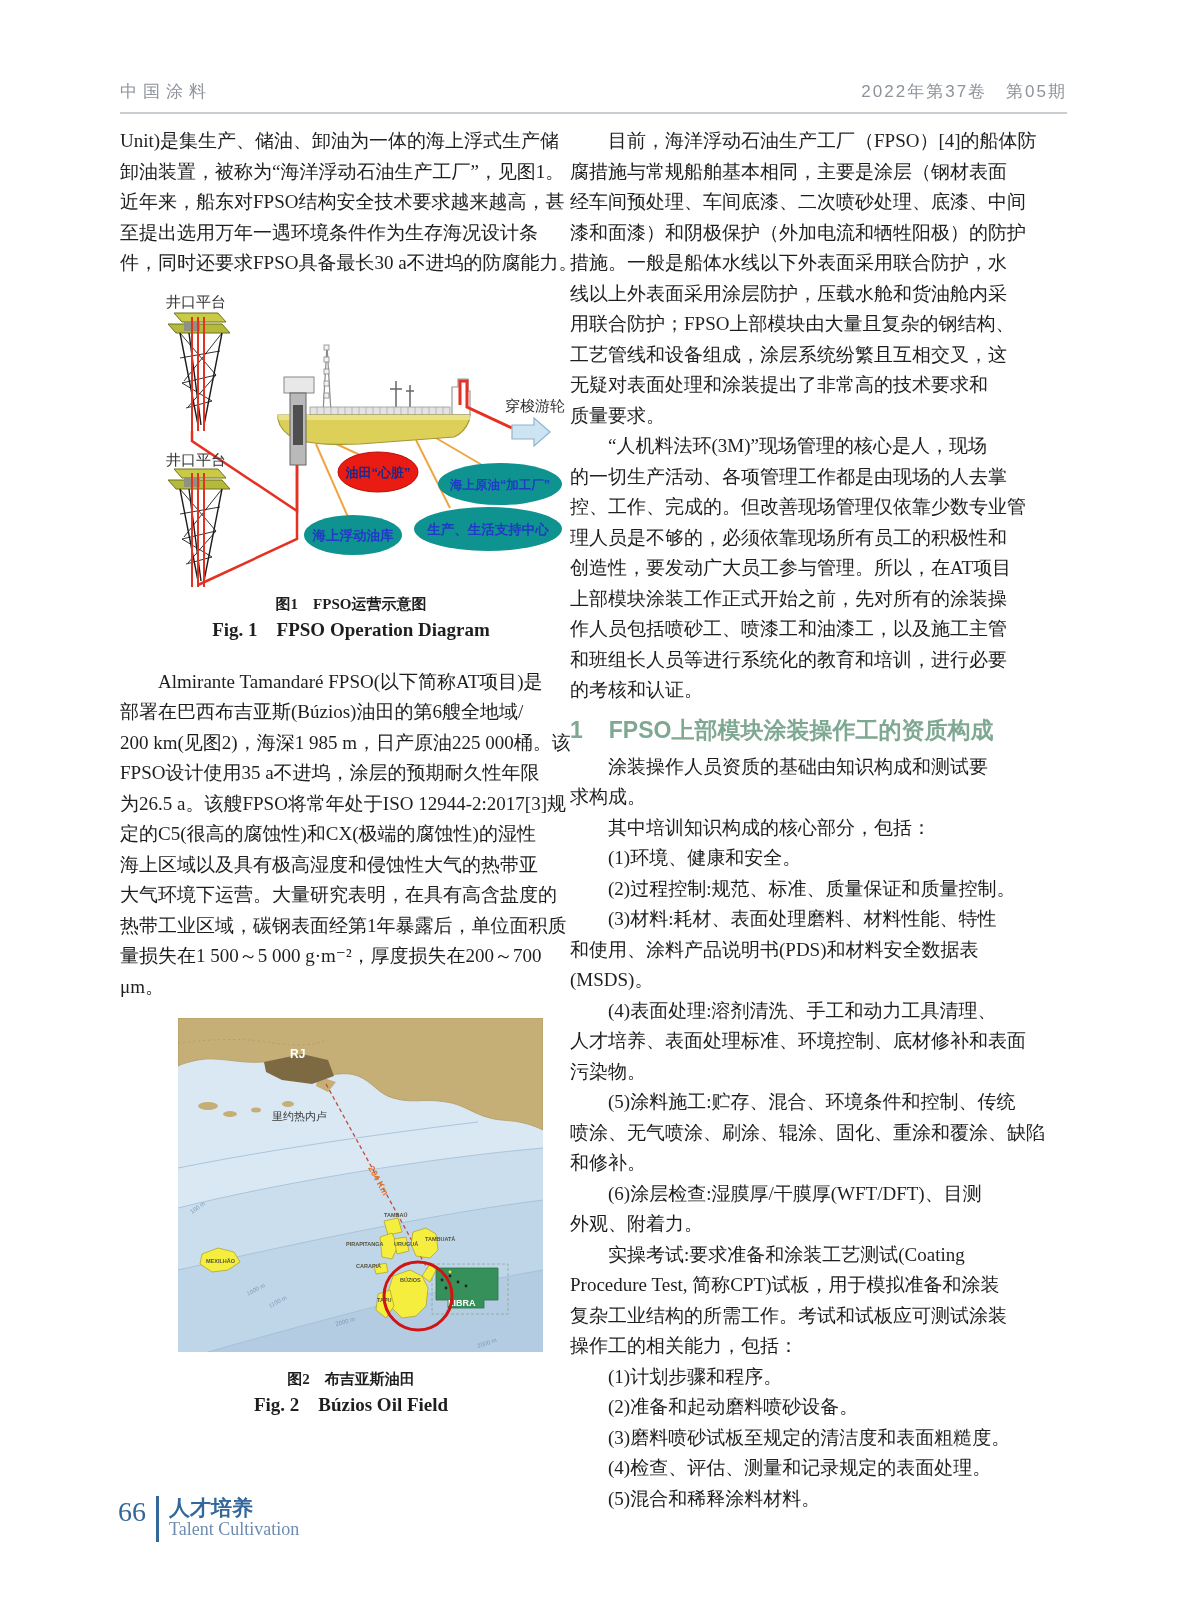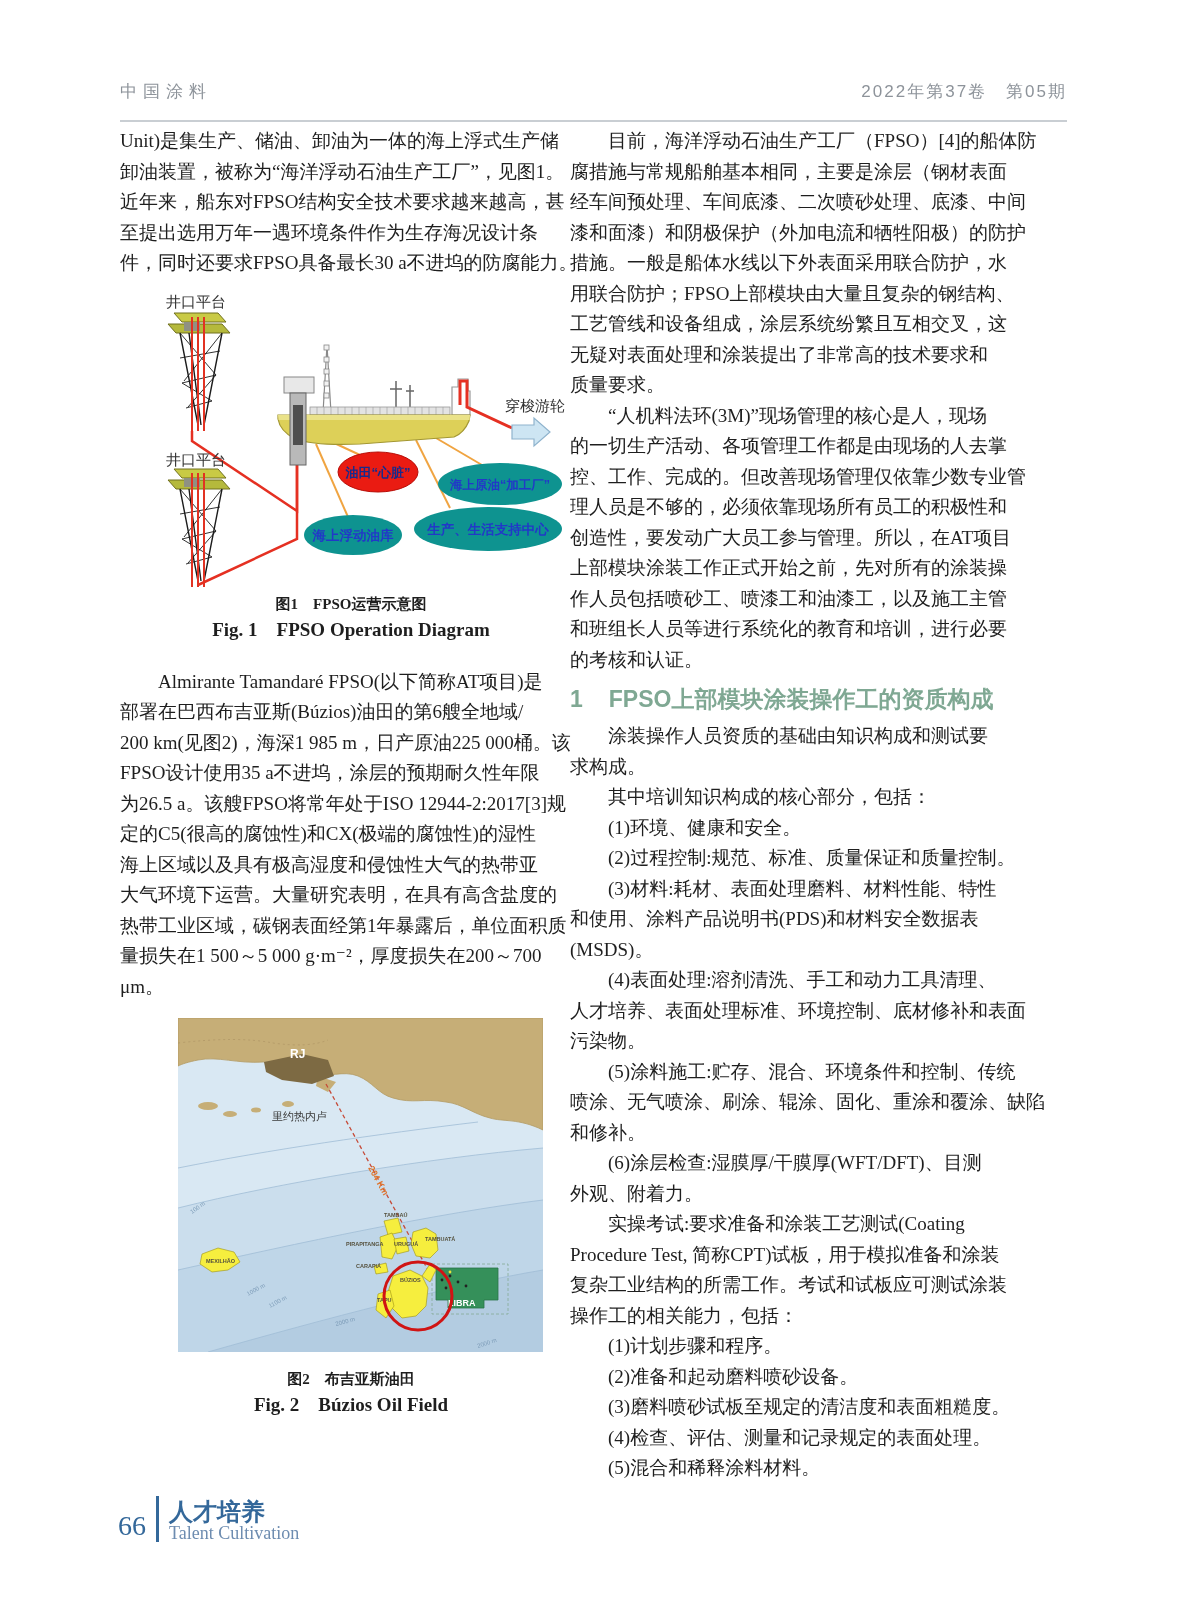--- a/index.html
+++ b/index.html
@@ -1,20 +1,20 @@
 <!DOCTYPE html>
 <html><head>
 <meta charset="utf-8">
 <style>
   html,body{margin:0;padding:0;background:#ffffff;}
   .page{position:relative;width:1187px;height:1600px;background:#fff;overflow:hidden;
         font-family:"Liberation Serif","DejaVu Serif",serif;color:#1e1e1e;}
   
   .hdr{position:absolute;left:120px;top:80px;width:947px;display:flex;justify-content:space-between;
-       align-items:flex-end;padding-bottom:17px;border-bottom:2px solid #c9ced3;
+       align-items:flex-end;padding-bottom:9px;border-bottom:2px solid #c9ced3;
        font-family:"Liberation Sans","DejaVu Sans",sans-serif;color:#8d939a;font-size:17px;}
   .hdr .jn{letter-spacing:6px;}
   .hdr .iss{letter-spacing:2px;}
   
   .col{position:absolute;top:126px;width:462px;font-size:19px;line-height:30.5px;}
   .col-l{left:120px;}
   .col-r{left:570px;}
   .tline{white-space:nowrap;height:30.5px;}
   
   .cap{ text-align:center;font-weight:bold;font-size:19px;line-height:26px;}
@@ -22,25 +22,25 @@
   
   .sec{display:flex;gap:26px;align-items:baseline;margin:8px 0 6px 0;
        font-family:"Liberation Sans","DejaVu Sans",sans-serif;font-weight:bold;
        color:#7fa893;font-size:23px;line-height:32px;}
   
   .fig1{display:block;margin:8px 0 4px 0;}
   .fig2{display:block;margin:16px 0 0 58px;}
   .cap1{margin-top:2px;}
   .cap2{margin-top:14px;}
   
-  .ftr{position:absolute;left:118px;top:1496px;display:flex;align-items:flex-end;}
+  .ftr{position:absolute;left:118px;top:1496px;display:flex;align-items:flex-start;}
   .ftr .num{font-size:28px;color:#34689a;margin-right:10px;font-family:"Liberation Serif",serif;}
   .ftr .bar{width:3px;height:46px;background:#34689a;margin-right:10px;}
   .ftr .cn{font-family:"Liberation Sans","DejaVu Sans",sans-serif;font-weight:bold;
-           font-size:24px;color:#34689a;line-height:24px;}
+           font-size:21px;color:#34689a;line-height:24px;}
   .ftr .en{font-size:18px;color:#6d8cb0;line-height:18px;}
   svg text{font-family:"Liberation Sans","DejaVu Sans",sans-serif;}
 </style>
 </head>
 <body>
 
 <div class="page">
 
   <div class="hdr">
     <span class="jn">中国涂料</span>
@@ -217,20 +217,21 @@
     </div>
   </div>
 
   <div class="col col-r">
     <div class="para">
         <div class="tline">　　目前，海洋浮动石油生产工厂（FPSO）[4]的船体防</div>
         <div class="tline">腐措施与常规船舶基本相同，主要是涂层（钢材表面</div>
         <div class="tline">经车间预处理、车间底漆、二次喷砂处理、底漆、中间</div>
         <div class="tline">漆和面漆）和阴极保护（外加电流和牺牲阳极）的防护</div>
         <div class="tline">措施。一般是船体水线以下外表面采用联合防护，水</div>
+        <div class="tline">线以上外表面采用涂层防护，压载水舱和货油舱内采</div>
         <div class="tline">用联合防护；FPSO上部模块由大量且复杂的钢结构、</div>
         <div class="tline">工艺管线和设备组成，涂层系统纷繁且互相交叉，这</div>
         <div class="tline">无疑对表面处理和涂装提出了非常高的技术要求和</div>
         <div class="tline">质量要求。</div>
       </div>
     <div class="para">
         <div class="tline">　　“人机料法环(3M)”现场管理的核心是人，现场</div>
         <div class="tline">的一切生产活动、各项管理工作都是由现场的人去掌</div>
         <div class="tline">控、工作、完成的。但改善现场管理仅依靠少数专业管</div>
         <div class="tline">理人员是不够的，必须依靠现场所有员工的积极性和</div>

